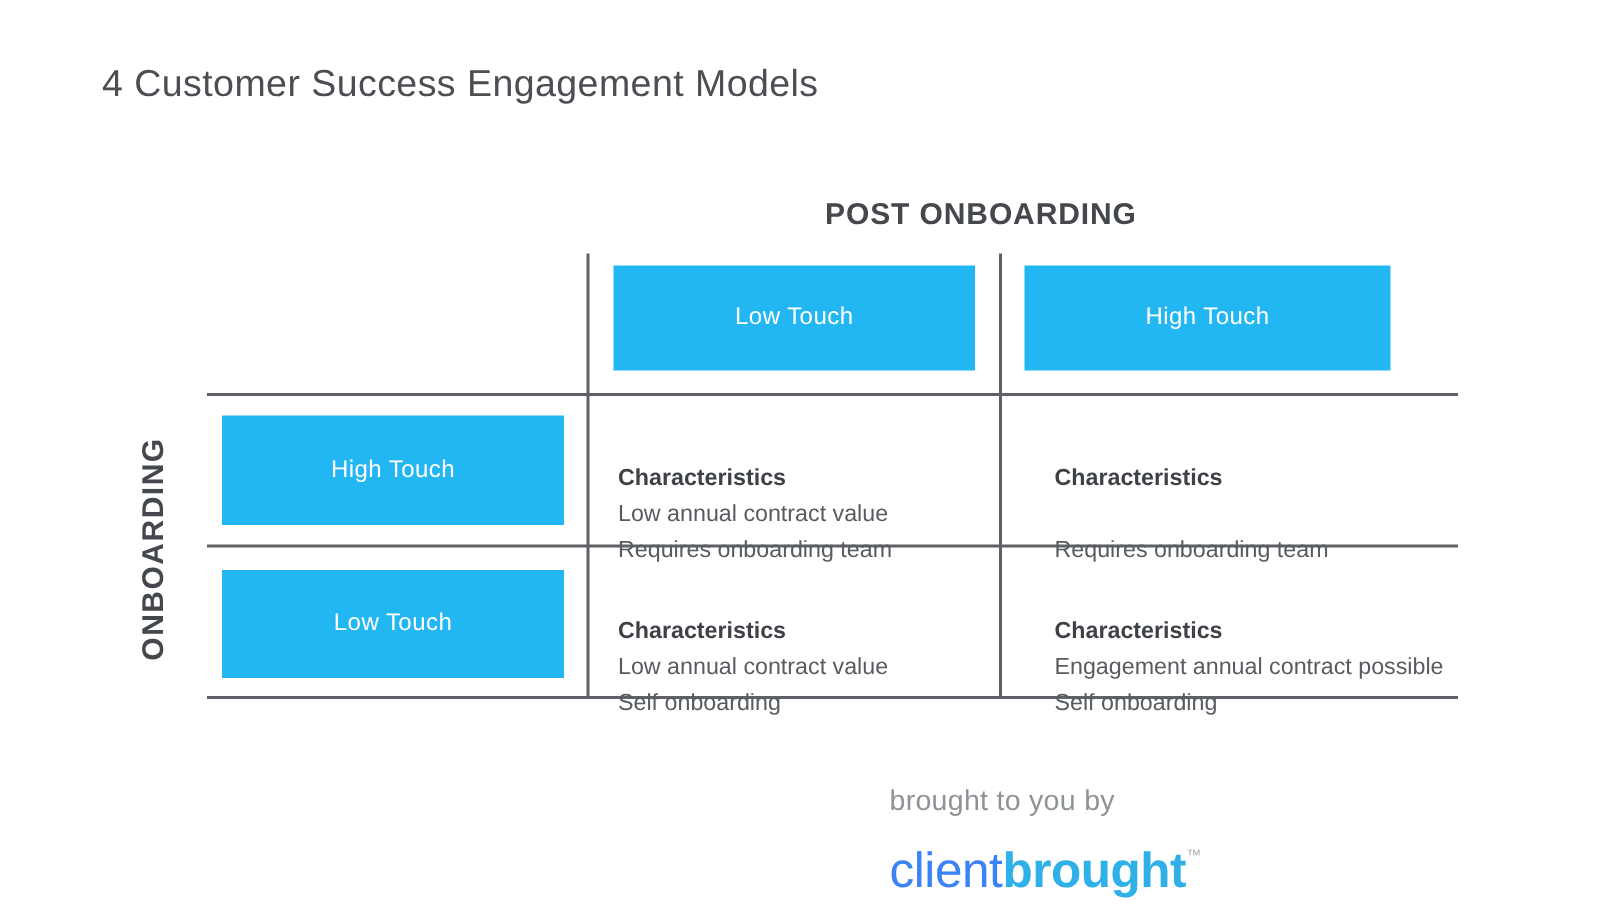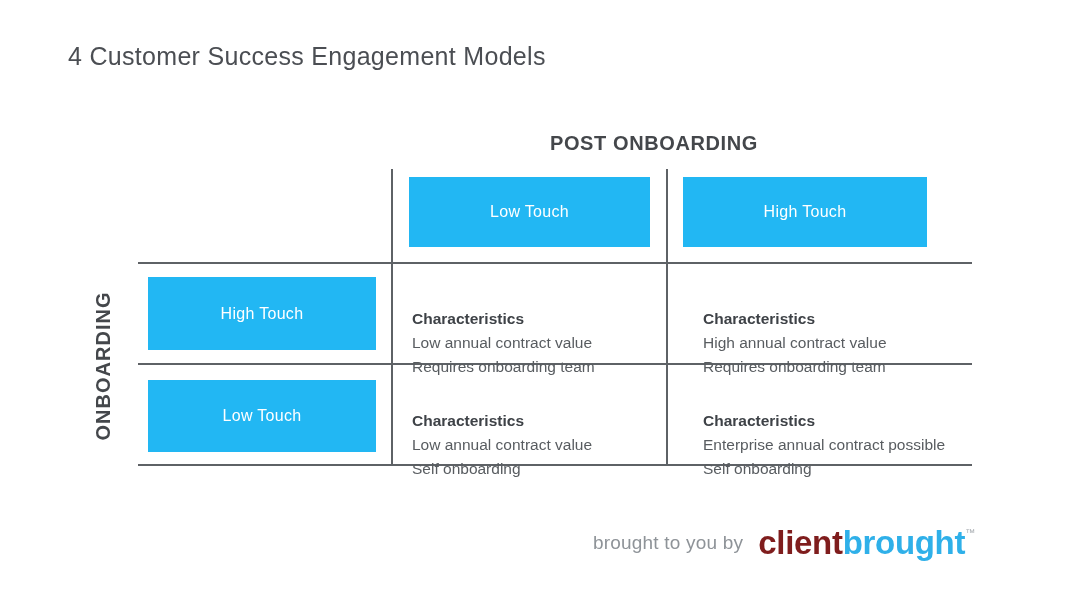--- a/index.html
+++ b/index.html
@@ -85,36 +85,37 @@
   }
   .cell-1-1 { left: 412px; top: 279px; }
   .cell-1-2 { left: 703px; top: 279px; }
   .cell-2-1 { left: 412px; top: 381px; }
   .cell-2-2 { left: 703px; top: 381px; }
   .footer {
     position: absolute;
     left: 593px;
     top: 524px;
     display: flex;
-    align-items: center;
+    align-items: flex-start;
     gap: 15px;
+    flex-direction: column;
   }
   .attribution {
     font-size: 19px;
     color: #8e9398;
     letter-spacing: 0.2px;
   }
   .logo {
     font-size: 33px;
     letter-spacing: -0.3px;
     white-space: nowrap;
   }
   .logo-part-1 {
-    font-weight: 700;
-    color: #7f1d1d;
+    font-weight: 400;
+    color: #3b82f6;
   }
   .logo-part-2 {
     font-weight: 700;
     color: #2fb0e9;
   }
   .logo-tm {
     font-size: 10px;
     color: #a5aaaf;
     vertical-align: 18px;
   }
@@ -142,33 +143,33 @@
   <div class="touch-box row-box-2">Low Touch</div>
 
   <div class="cell cell-1-1">
     <span class="cell-heading">Characteristics</span>
     <span class="cell-line">Low annual contract value</span><br>
     <span class="cell-line">Requires onboarding team</span>
   </div>
 
   <div class="cell cell-1-2">
     <span class="cell-heading">Characteristics</span>
-    <span class="cell-line">High annual contract value</span><br>
+    <br>
     <span class="cell-line">Requires onboarding team</span>
   </div>
 
   <div class="cell cell-2-1">
     <span class="cell-heading">Characteristics</span>
     <span class="cell-line">Low annual contract value</span><br>
     <span class="cell-line">Self onboarding</span>
   </div>
 
   <div class="cell cell-2-2">
     <span class="cell-heading">Characteristics</span>
-    <span class="cell-line">Enterprise annual contract possible</span><br>
+    <span class="cell-line">Engagement annual contract possible</span><br>
     <span class="cell-line">Self onboarding</span>
   </div>
 
   <div class="footer">
     <span class="attribution">brought to you by</span>
     <span class="logo"><span class="logo-part-1">client</span><span class="logo-part-2">brought</span><span class="logo-tm">™</span></span>
   </div>
 
 </div>
 

